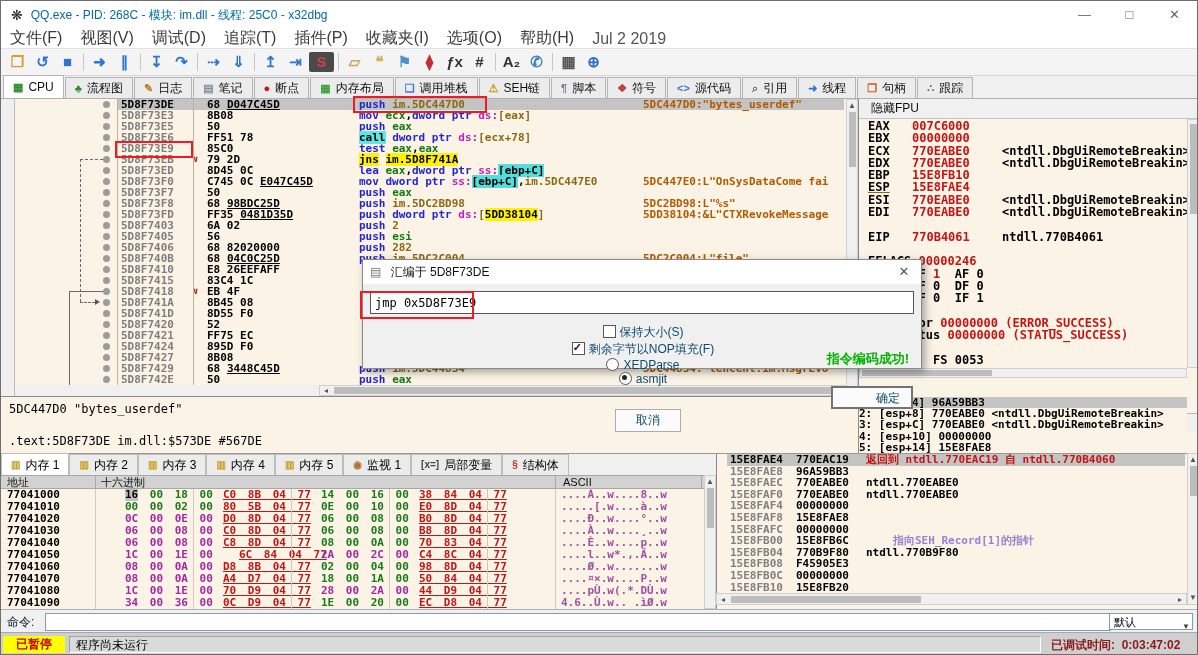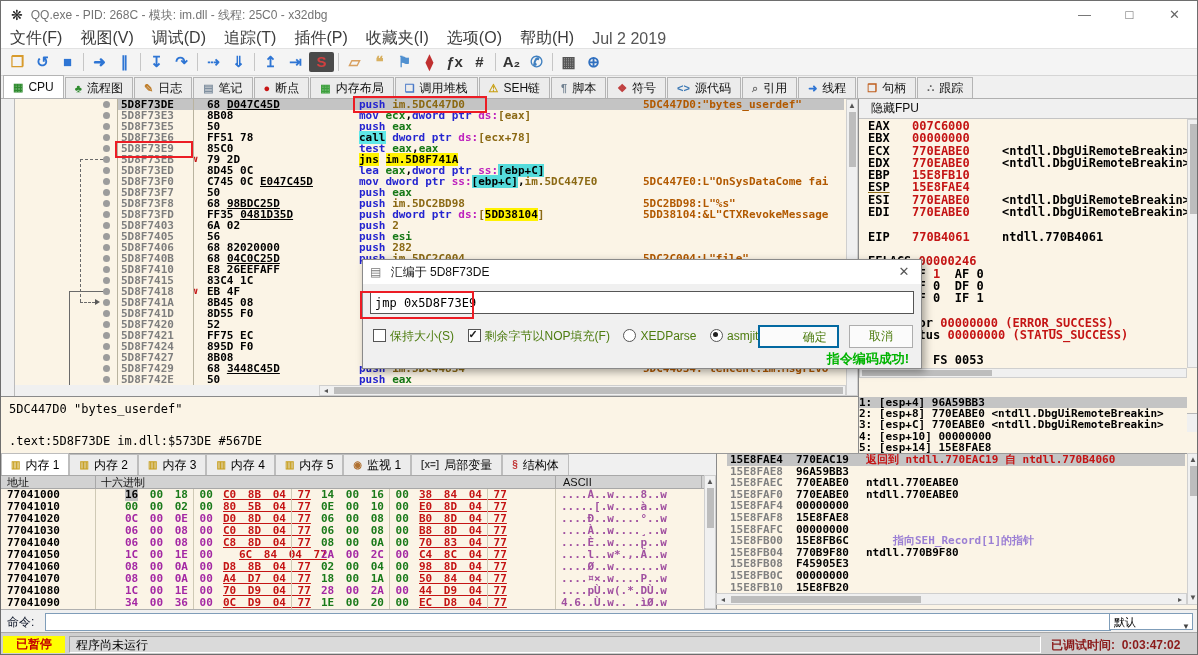--- a/index.html
+++ b/index.html
@@ -1,21 +1,21 @@
 <!DOCTYPE html>
 <html><head>
 <meta charset="utf-8">
 <style>
   html,body{margin:0;padding:0;background:#9a9a9a;}
   #app{position:relative;width:1198px;height:655px;background:#F0F0F0;
        font-family:"Liberation Sans",sans-serif;overflow:hidden;border:1px solid #6e6e6e;box-sizing:border-box;}
   
   .titlebar{position:absolute;left:0;top:0;width:100%;height:28px;background:#fff;display:flex;align-items:center;}
   .appico{margin:0 8px 0 10px;font-size:14px;color:#222;}
-  .wtitle{font-size:12px;color:#737373;}
+  .wtitle{font-size:12px;color:#0369a1;}
   .wbtns{position:absolute;right:0;top:0;height:28px;display:flex;}
   .wbtn{width:45px;height:28px;text-align:center;line-height:28px;color:#666;font-size:13px;}
   .menubar{position:absolute;left:0;top:28px;width:100%;height:19px;background:#fff;display:flex;align-items:center;font-size:16px;color:#3c3c3c;}
   .menu-item{padding:0 9px;white-space:nowrap;}
   .menu-date{color:#555;}
   .toolbar{position:absolute;left:0;top:47px;width:100%;height:28px;background:#f4f4f4;border-top:1px solid #e2e2e2;border-bottom:1px solid #d5d5d5;display:flex;align-items:center;padding-left:4px;box-sizing:border-box;}
   .tbtn{width:25px;height:24px;text-align:center;line-height:24px;font-size:15px;font-weight:bold;}
   .tsep{width:1px;height:18px;background:#c6c6c6;margin:0 3px;}
   .tabbar{position:absolute;left:0;top:75px;width:100%;height:23px;background:#F0F0F0;border-bottom:1px solid #b0b0b0;display:flex;align-items:flex-end;padding-left:2px;box-sizing:border-box;}
   .tab{height:20px;line-height:20px;padding:0 9px;border:1px solid #b4b4b4;border-bottom:none;background:#ececec;font-size:12px;color:#111;display:flex;align-items:center;margin-right:1px;white-space:nowrap;}
@@ -103,24 +103,24 @@
   #statusbar{position:absolute;left:0;top:631px;width:100%;height:24px;background:#cfcfcf;border-top:1px solid #a8a8a8;box-sizing:border-box;}
   .badge{position:absolute;left:2px;top:3px;width:62px;height:17px;line-height:17px;background:#ffff00;color:#c40000;font-weight:bold;font-size:12px;text-align:center;}
   .sfield{position:absolute;left:68px;top:3px;width:972px;height:17px;line-height:17px;background:#dadada;border:1px solid #a0a0a0;border-right-color:#fff;border-bottom-color:#fff;box-sizing:border-box;font-size:12px;padding-left:6px;color:#000;}
   .stime{position:absolute;left:1050px;top:4px;font-size:12px;font-weight:bold;color:#8b1a1a;white-space:pre;}
   
   #dialog{position:absolute;left:355px;top:258px;width:560px;height:110px;background:#f0f0f0;border:1px solid #8a8a8a;box-shadow:3px 3px 8px rgba(0,0,0,.35);z-index:40;box-sizing:border-box;margin-left:6px;}
   .dtitle{height:24px;background:#fff;line-height:24px;font-size:12px;color:#111;padding-left:7px;position:relative;}
   .dico{margin-right:6px;color:#777;}
   .dclose{position:absolute;right:0;top:0;width:34px;height:24px;text-align:center;color:#555;font-size:13px;}
   #dinput{position:absolute;left:7px;top:31px;width:544px;height:23px;background:#fff;border:1px solid #555;font-family:"DejaVu Sans Mono",monospace;font-size:12px;padding:0 4px;box-sizing:border-box;}
-  .dctr{position:absolute;left:10px;top:64px;right:8px;height:24px;display:flex;align-items:center;font-size:12px;color:#4d7c0f;white-space:nowrap;}
+  .dctr{position:absolute;left:10px;top:64px;right:8px;height:24px;display:flex;align-items:center;font-size:12px;color:#0c4a6e;white-space:nowrap;flex-direction:column;}
   .dctr .gap{width:14px;}
   .dbtn{height:23px;line-height:21px;text-align:center;font-size:12px;background:#fbfbfb;border:1px solid #adadad;box-sizing:border-box;}
-  #okbtn{width:82px;border:2px solid #0369a1;margin-left:auto;padding-left:32px;}
+  #okbtn{width:82px;border:2px solid #737373;margin-left:auto;padding-left:32px;}
   #cancelbtn{width:66px;margin-left:10px;}
   .dstatus{position:absolute;right:12px;top:90px;font-size:13px;font-weight:bold;color:#00b400;}
   .anno{position:absolute;border:2px solid #ec1c24;z-index:50;pointer-events:none;box-sizing:border-box;}
 </style>
 </head>
 <body>
 
 <div id="app">
 
   <div class="titlebar">

